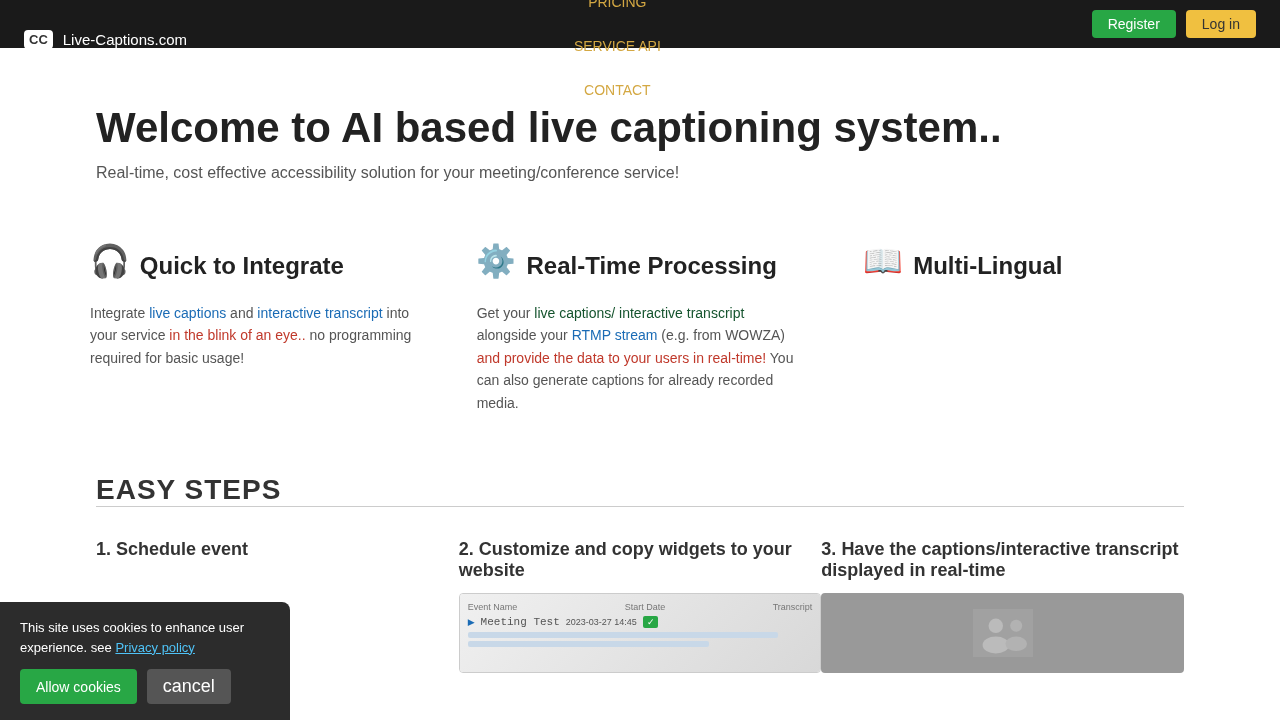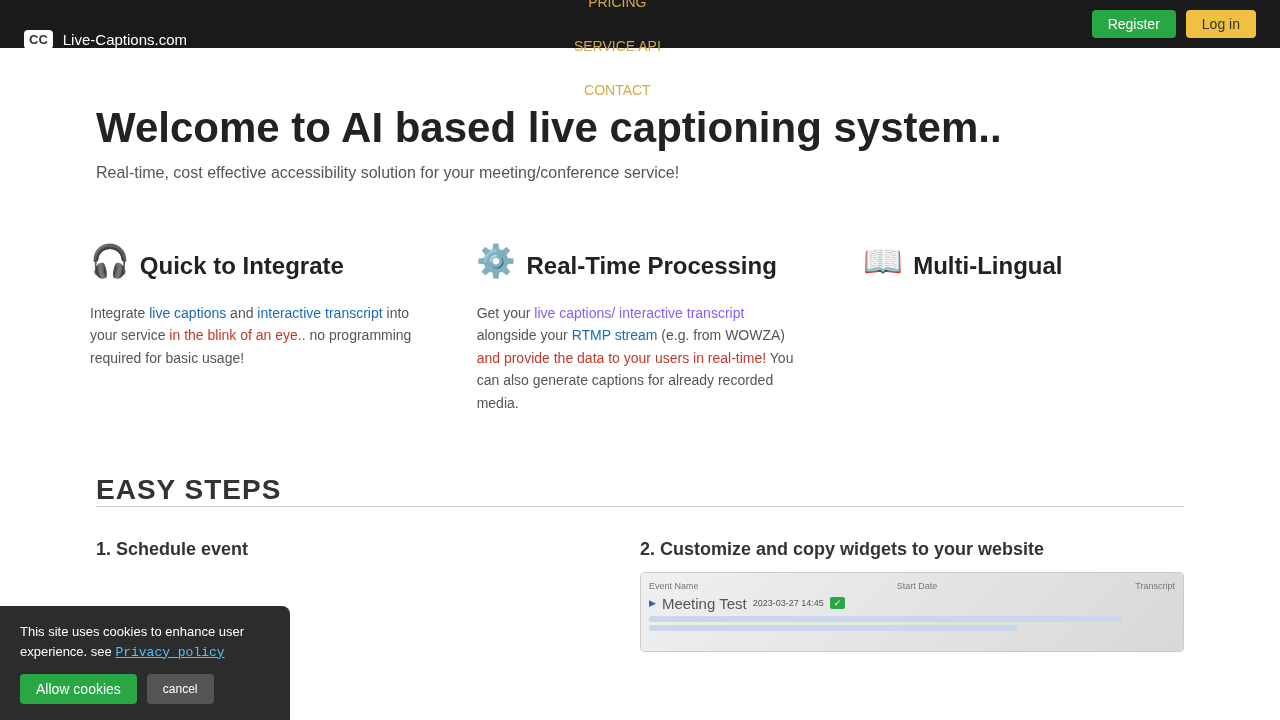--- a/index.html
+++ b/index.html
@@ -205,42 +205,41 @@
       z-index: 1000;
     }
     .cookie-banner p {
       margin-bottom: 12px;
       line-height: 1.5;
     }
     .cookie-banner .privacy-link {
       color: #4fc3f7;
       text-decoration: underline;
       cursor: pointer;
-      font-family: Liberation Mono, monospace;
     }
     .cookie-buttons {
       display: flex;
       gap: 10px;
     }
     .btn-allow {
       background: #28a745;
       color: #fff;
       border: none;
       border-radius: 4px;
       padding: 7px 16px;
       font-size: 14px;
       cursor: pointer;
     }
     .btn-cancel-cookie {
       background: #555;
       color: #fff;
       border: none;
       border-radius: 4px;
       padding: 7px 16px;
-      font-size: 12px;
+      font-size: 18px;
       cursor: pointer;
     }
 
     
     .photo-placeholder {
       background: #999;
       width: 100%;
       height: 80px;
       border-radius: 4px;
       overflow: hidden;
@@ -293,21 +292,21 @@
     <p class="feature-text">
       <span> Integrate </span><span style="color:#1a6bb5">live captions</span><span> and </span><span style="color:#1a6bb5">interactive transcript</span><span> into your service </span><span style="color:#c0392b">in the blink of an eye..</span><span> no programming required for basic usage!</span>
     </p>
   </div>
   <div class="feature-col">
     <div class="feature-title">
       <span class="feature-icon">⚙️</span>
       <span>Real-Time Processing</span>
     </div>
     <p class="feature-text">
-      <span> Get your </span><span style="color:#8b5cf6">live captions/ interactive transcript</span><span> alongside your </span><span style="color:#1a6bb5">RTMP stream</span><span> (e.g. from WOWZA) </span><span style="color:#c0392b">and provide the data to your users in real-time!</span><span> You can also generate captions for already recorded media.</span>
+      <span> Get your </span><span style="color:#14532d">live captions/ interactive transcript</span><span> alongside your </span><span style="color:#1a6bb5">RTMP stream</span><span> (e.g. from WOWZA) </span><span style="color:#c0392b">and provide the data to your users in real-time!</span><span> You can also generate captions for already recorded media.</span>
     </p>
   </div>
   <div class="feature-col">
     <div class="feature-title">
       <span class="feature-icon">📖</span>
       <span>Multi-Lingual</span>
     </div>
   </div>
 </div>
 
@@ -328,27 +327,42 @@
       </div>
       <div class="step-image-placeholder">
         <div class="step-image-inner">
           <div class="step-img-row">
             <span>Event Name</span>
             <span>Start Date</span>
             <span>Transcript</span>
           </div>
           <div style="display:flex;align-items:center;gap:6px;margin-bottom:4px;">
             <span style="font-size:9px;color:#1a6bb5;">▶</span>
-            <span style="font-size:15px;">Meeting Test</span>
+            <span style="font-size:11px;font-family:Liberation Mono, monospace;">Meeting Test</span>
             <span style="font-size:9px;color:#555;">2023-03-27 14:45</span>
             <span style="font-size:9px;background:#28a745;color:#fff;padding:1px 4px;border-radius:2px;">✓</span>
           </div>
           <div class="step-img-bar" style="width:90%;background:#c8d8e8;"></div>
           <div class="step-img-bar" style="width:70%;background:#c8d8e8;"></div>
         </div>
+      </div>
+    </div>
+    <div class="step-col">
+      <div class="step-title">
+        <span>3.</span>
+        <span>Have the captions/interactive transcript displayed in real-time</span>
+      </div>
+      <div class="photo-placeholder">
+        <svg viewBox="0 0 100 80">
+          <rect width="100" height="80" fill="#aaa"></rect>
+          <circle cx="38" cy="28" r="12" fill="#ddd"></circle>
+          <ellipse cx="38" cy="60" rx="22" ry="14" fill="#ddd"></ellipse>
+          <circle cx="72" cy="28" r="10" fill="#ccc"></circle>
+          <ellipse cx="72" cy="58" rx="18" ry="12" fill="#ccc"></ellipse>
+        </svg>
       </div>
     </div>
   </div>
 </div>
 
 <div class="cookie-banner">
   <p>
     <span>This site uses cookies to enhance user experience. see </span><span class="privacy-link">Privacy policy</span>
   </p>
   <div class="cookie-buttons">

